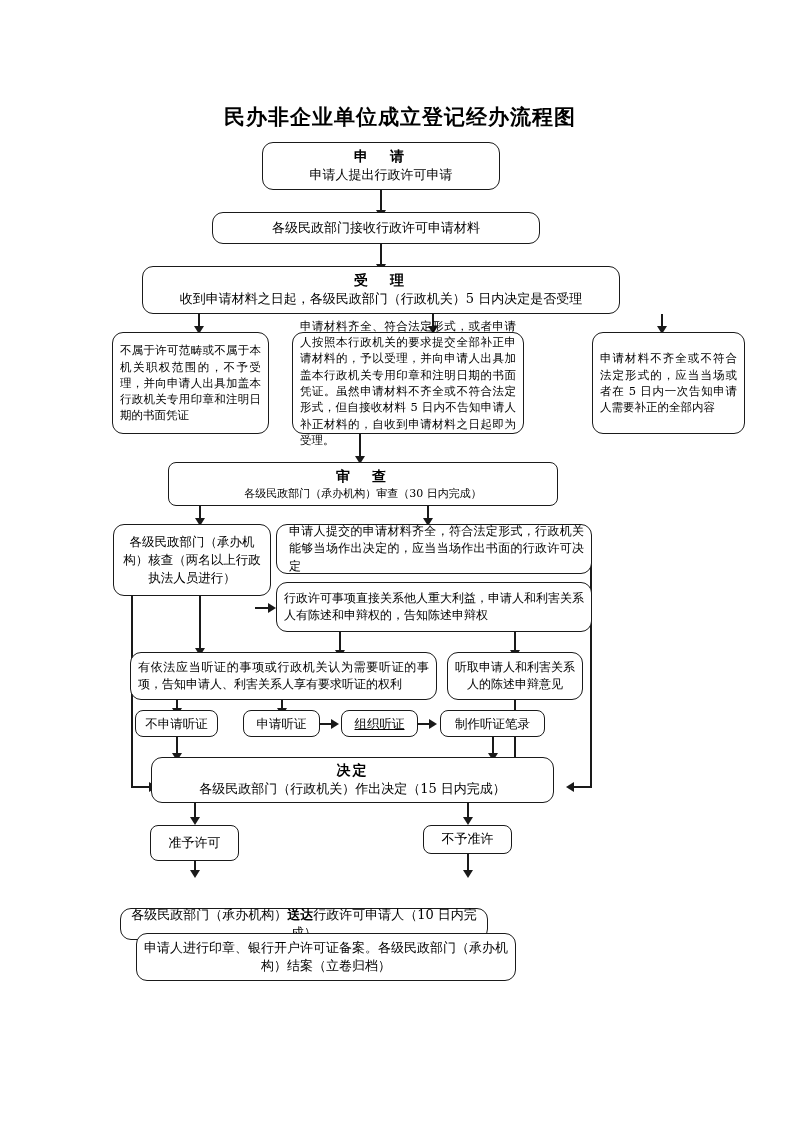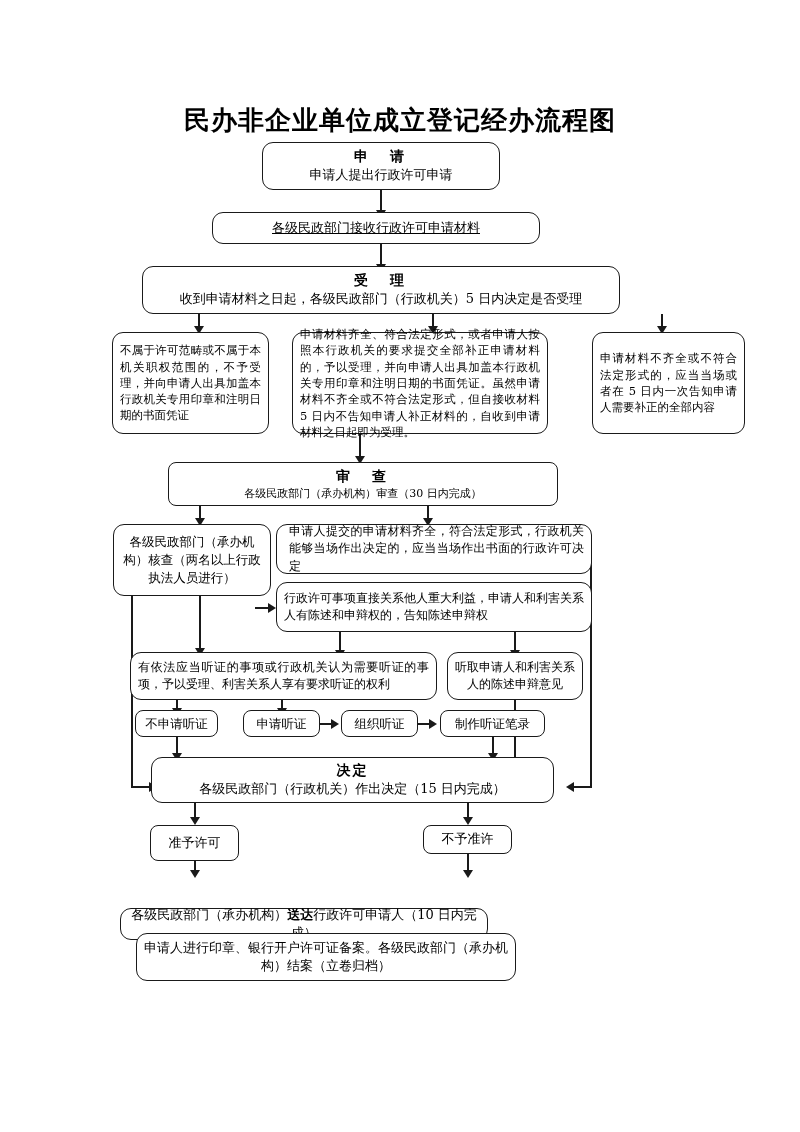--- a/index.html
+++ b/index.html
@@ -12,21 +12,21 @@
     width:800px;
     height:1132px;
     background:#ffffff;
     overflow:hidden;
   }
   #title{
     position:absolute;
     left:0; top:103px;
     width:800px;
     text-align:center;
-    font-size:26px;
+    font-size:21px;
     font-weight:bold;
     letter-spacing:1px;
     font-family:"DejaVu Serif","Liberation Serif",serif;
   }
   .node{
     position:absolute;
     box-sizing:border-box;
     border:1.3px solid #1a1a1a;
     background:#ffffff;
     font-family:"DejaVu Serif","Liberation Serif",serif;
@@ -66,21 +66,21 @@
 
   <div class="node rounded" style="left:262px;top:142px;width:238px;height:48px;">
     <div class="hd" style="font-size:14px;">申　请</div>
     <div class="bd" style="font-size:13px;">申请人提出行政许可申请</div>
   </div>
 
   <div class="vline" style="left:380.2px;top:190px;height:22px;"></div>
   <div class="arr arr-d" style="left:376px;top:210px;"></div>
 
   <div class="node rounded" style="left:212px;top:212px;width:328px;height:32px;">
-    <div class="bd" style="font-size:13px;text-decoration:underline;">各级民政部门接收行政许可申请材料</div>
+    <div class="bd" style="font-size:13px;">各级民政部门接收行政许可申请材料</div>
   </div>
 
   <div class="vline" style="left:380.2px;top:244px;height:22px;"></div>
   <div class="arr arr-d" style="left:376px;top:264px;"></div>
 
   <div class="node rounded" style="left:142px;top:266px;width:478px;height:48px;">
     <div class="hd" style="font-size:14px;">受　理</div>
     <div class="bd" style="font-size:13px;">收到申请材料之日起，各级民政部门（行政机关）5 日内决定是否受理</div>
   </div>
 
@@ -90,21 +90,21 @@
   <div class="vline" style="left:432.2px;top:314px;height:14px;"></div>
   <div class="arr arr-d" style="left:428px;top:326px;"></div>
 
   <div class="vline" style="left:661.2px;top:314px;height:14px;"></div>
   <div class="arr arr-d" style="left:657px;top:326px;"></div>
 
   <div class="node rounded pad" style="left:112px;top:332px;width:157px;height:102px;">
     <div class="bd just" style="font-size:11.5px;">不属于许可范畴或不属于本机关职权范围的，不予受理，并向申请人出具加盖本行政机关专用印章和注明日期的书面凭证</div>
   </div>
 
-  <div class="node rounded pad" style="left:292px;top:332px;width:256px;height:102px;">
+  <div class="node rounded pad" style="left:292px;top:332px;width:232px;height:102px;">
     <div class="bd just" style="font-size:11.5px;">申请材料齐全、符合法定形式，或者申请人按照本行政机关的要求提交全部补正申请材料的，予以受理，并向申请人出具加盖本行政机关专用印章和注明日期的书面凭证。虽然申请材料不齐全或不符合法定形式，但自接收材料 5 日内不告知申请人补正材料的，自收到申请材料之日起即为受理。</div>
   </div>
 
   <div class="node rounded pad" style="left:592px;top:332px;width:153px;height:102px;">
     <div class="bd just" style="font-size:11.5px;">申请材料不齐全或不符合法定形式的，应当当场或者在 5 日内一次告知申请人需要补正的全部内容</div>
   </div>
 
   <div class="vline" style="left:359.2px;top:434px;height:24px;"></div>
   <div class="arr arr-d" style="left:355px;top:456px;"></div>
 
@@ -145,21 +145,21 @@
   <div class="hline" style="left:255px;top:607px;width:16px;"></div>
   <div class="arr arr-r" style="left:268px;top:603px;"></div>
 
   <div class="vline" style="left:514.2px;top:632px;height:20px;"></div>
   <div class="arr arr-d" style="left:510px;top:650px;"></div>
 
   <div class="vline" style="left:339.2px;top:632px;height:20px;"></div>
   <div class="arr arr-d" style="left:335px;top:650px;"></div>
 
   <div class="node rounded pad" style="left:130px;top:652px;width:307px;height:48px;">
-    <div class="bd just" style="font-size:12px;">有依法应当听证的事项或行政机关认为需要听证的事项，予以受理、利害关系人享有要求听证的权利</div>
+    <div class="bd just" style="font-size:12px;">有依法应当听证的事项或行政机关认为需要听证的事项，告知申请人、利害关系人享有要求听证的权利</div>
   </div>
 
   <div class="node rounded pad" style="left:447px;top:652px;width:136px;height:48px;">
     <div class="bd" style="font-size:12px;">听取申请人和利害关系人的陈述申辩意见</div>
   </div>
 
   <div class="vline" style="left:514.2px;top:700px;height:86px;"></div>
   <div class="hline" style="left:514px;top:786px;width:40px;"></div>
 
   <div class="vline" style="left:176.2px;top:700px;height:10px;"></div>
@@ -173,21 +173,21 @@
   </div>
 
   <div class="node rect" style="left:243px;top:710px;width:77px;height:27px;">
     <div class="bd" style="font-size:12.5px;">申请听证</div>
   </div>
 
   <div class="hline" style="left:320px;top:723px;width:14px;"></div>
   <div class="arr arr-r" style="left:331px;top:719px;"></div>
 
   <div class="node rect" style="left:341px;top:710px;width:77px;height:27px;">
-    <div class="bd" style="font-size:12.5px;">组织听证</div>
+    <div class="bd" style="font-size:12.5px;text-decoration:underline;">组织听证</div>
   </div>
 
   <div class="hline" style="left:418px;top:723px;width:14px;"></div>
   <div class="arr arr-r" style="left:429px;top:719px;"></div>
 
   <div class="node rect" style="left:440px;top:710px;width:105px;height:27px;">
     <div class="bd" style="font-size:12.5px;">制作听证笔录</div>
   </div>
 
   <div class="vline" style="left:176.2px;top:737px;height:18px;"></div>

